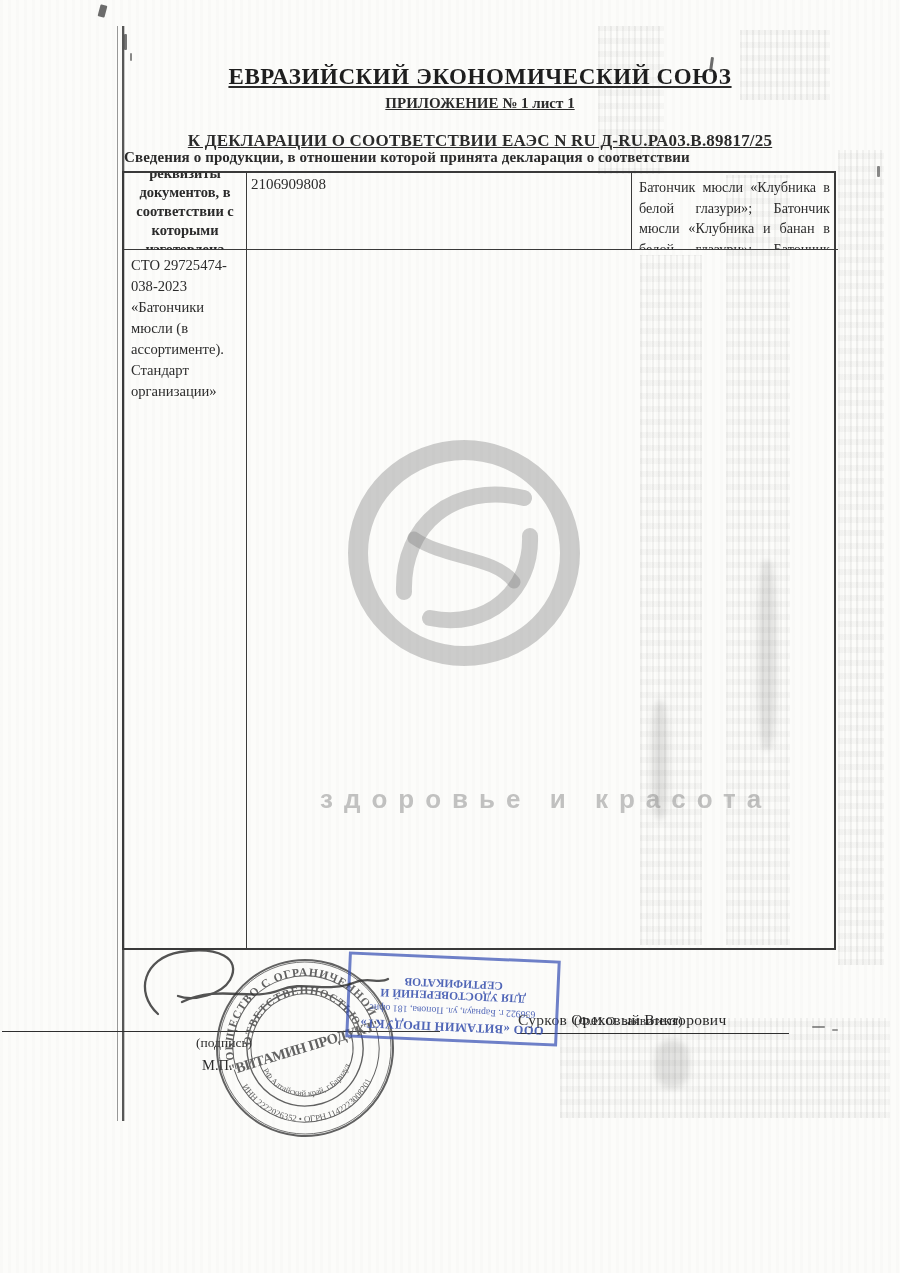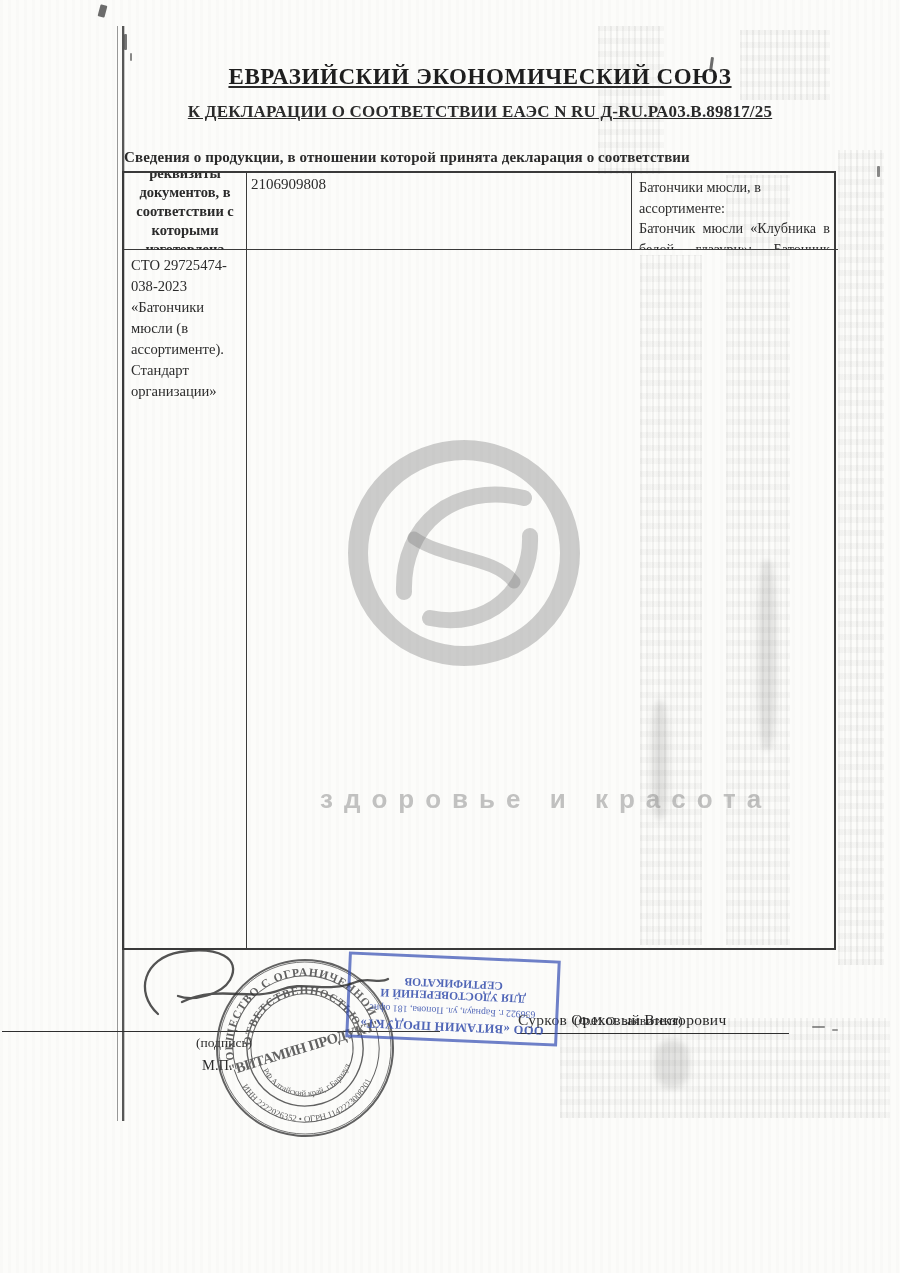--- a/index.html
+++ b/index.html
@@ -27,21 +27,21 @@
   
   .wm { position:absolute; z-index:2; pointer-events:none; }
   .wm-brand { left:183px; top:672px; font-family:"DejaVu Sans", sans-serif; font-weight:bold;
     font-size:100px; line-height:1; letter-spacing:20px; color:rgba(112,112,112,.42); }
   .wm-tagline { left:320px; top:784px; font-family:Liberation Sans, sans-serif; font-weight:600;
     font-size:26px; letter-spacing:11px; color:rgba(135,135,135,.5); }
   
   .title-block { position:absolute; left:120px; top:64px; width:720px; text-align:center; z-index:3;text-decoration:underline; }
   .union-title { font-size:23px; font-weight:bold; letter-spacing:.6px; color:#1e1e1e; }
   .annex-line { font-size:15px; font-weight:bold; margin-top:5px; }
-  .decl-line { font-size:17px; font-weight:bold; margin-top:12px; letter-spacing:.2px; }
+  .decl-line { font-size:17px; font-weight:bold; margin-top:19px; letter-spacing:.2px; }
   .section-caption { position:absolute; left:124px; top:149px; font-size:15px; font-weight:bold; z-index:3; letter-spacing:.1px; }
   
   .doc-table { position:absolute; left:122px; top:171px; width:714px; height:779px; z-index:3;
     display:grid; grid-template-columns:123px 385px 206px; grid-template-rows:77px 1fr;
     border:2px solid #3a3a3a; box-sizing:border-box; }
   .doc-table > div { box-sizing:border-box; border-right:1.5px solid #3a3a3a; border-bottom:1.5px solid #3a3a3a; overflow:hidden; }
   .doc-table > div:nth-child(3n) { border-right:none; }
   .doc-table > div:nth-child(n+4) { border-bottom:none; }
   .th { display:flex; align-items:center; justify-content:center; text-align:center;
     font-weight:bold; font-size:14.5px; line-height:19px; padding:3px 6px; }
@@ -89,29 +89,29 @@
       <ellipse cx="122" cy="113" rx="106" ry="103" stroke-width="20"></ellipse>
       <path d="M62,152 C60,84 112,42 182,58" stroke-width="16"></path>
       <path d="M88,178 C146,190 190,150 188,96" stroke-width="16"></path>
       <path d="M72,98 C104,120 152,116 172,142" stroke-width="13"></path>
     </g>
   </svg>
   <div class="wm wm-tagline">здоровье и красота</div>
 
   <div class="title-block">
     <div class="union-title">ЕВРАЗИЙСКИЙ ЭКОНОМИЧЕСКИЙ СОЮЗ</div>
+    <div class="annex-line">ПРИЛОЖЕНИЕ № 1 лист 1</div>
     <div class="decl-line">К ДЕКЛАРАЦИИ О СООТВЕТСТВИИ ЕАЭС N RU Д-RU.РА03.В.89817/25</div>
   </div>
   <div class="section-caption">Сведения о продукции, в отношении которой принята декларация о соответствии</div>
 
   <div class="doc-table">
     <div class="th">Наименование и реквизиты документов, в соответствии с которыми изготовлена продукция</div>
     <div class="td-code">2106909808</div>
     <div class="td-products">
-      <div class="intro">Батончики мюсли, в ассортименте:</div>
       <div class="plist">Батончик мюсли «Клубника в белой глазури»; Батончик мюсли «Клубника и банан в белой глазури»; Батончик мюсли «Клубника и лимон в белой глазури»; Батончик мюсли «Ореховый микс в белой глазури»; Батончик мюсли «Фундук в белой глазури»; Батончик мюсли «Абрикос в белой глазури»; Батончик мюсли «Кокос в белой глазури»; Батончик мюсли «Чернослив в белой глазури»; Батончик мюсли «Апельсин в белой глазури»; Батончик мюсли «Клюква в белой глазури»; Батончик мюсли «Черника в белой глазури»; Батончик мюсли «Банан в белой глазури»; Батончик мюсли «Вишня и ананас в белой глазури»; Батончик мюсли «Клубника в тёмной глазури»; Батончик мюсли «Клубника и банан в тёмной глазури»; Батончик мюсли «Клубника и лимон в тёмной глазури»; Батончик мюсли «Ореховый микс в тёмной глазури»; Батончик мюсли «Фундук в тёмной глазури»; Батончик мюсли «Абрикос в тёмной глазури»; Батончик мюсли «Кокос в тёмной глазури»; Батончик мюсли «Чернослив в тёмной глазури»; Батончик мюсли «Апельсин в тёмной глазури»; Батончик мюсли «Клюква в тёмной глазури»; Батончик мюсли «Черника в тёмной глазури»; Батончик мюсли «Банан в тёмной глазури»; Батончик мюсли «Клубника»; Батончик мюсли «Клубника и банан»; Батончик мюсли «Клубника и лимон»; Батончик мюсли «Ореховый микс»; Батончик мюсли «Орехи и семечки»; Батончик мюсли «Орехи и мёд»; Батончик мюсли «Фундук»; Батончик мюсли «Абрикос»; Батончик мюсли «Кокос»; Батончик мюсли «Чернослив»; Батончик мюсли «Апельсин»; Батончик мюсли «Клюква»; Батончик мюсли «Черника»; Батончик мюсли «Банан»; Батончик мюсли «Яблоко и клюква»; Батончик мюсли «Лимон, мёд и имбирь»; Батончик мюсли «Шоколад»; Батончик мюсли «Чернослив с шоколадом»; Батончик мюсли «Апельсин с шоколадом».</div>
     </div>
     <div class="td-standard">СТО 29725474-038-2023 «Батончики мюсли (в ассортименте). Стандарт организации»</div>
   </div>
 
   <div class="rule" style="left:2px; top:1031px; width:438px;"></div>
   <div class="sig-caption">(подпись)</div>
   <div class="mp-caption">М.П.</div>
   <div class="fio-name">Сурков Ореховый Викторович</div>
   <div class="rule" style="left:517px; top:1033px; width:272px;"></div>

